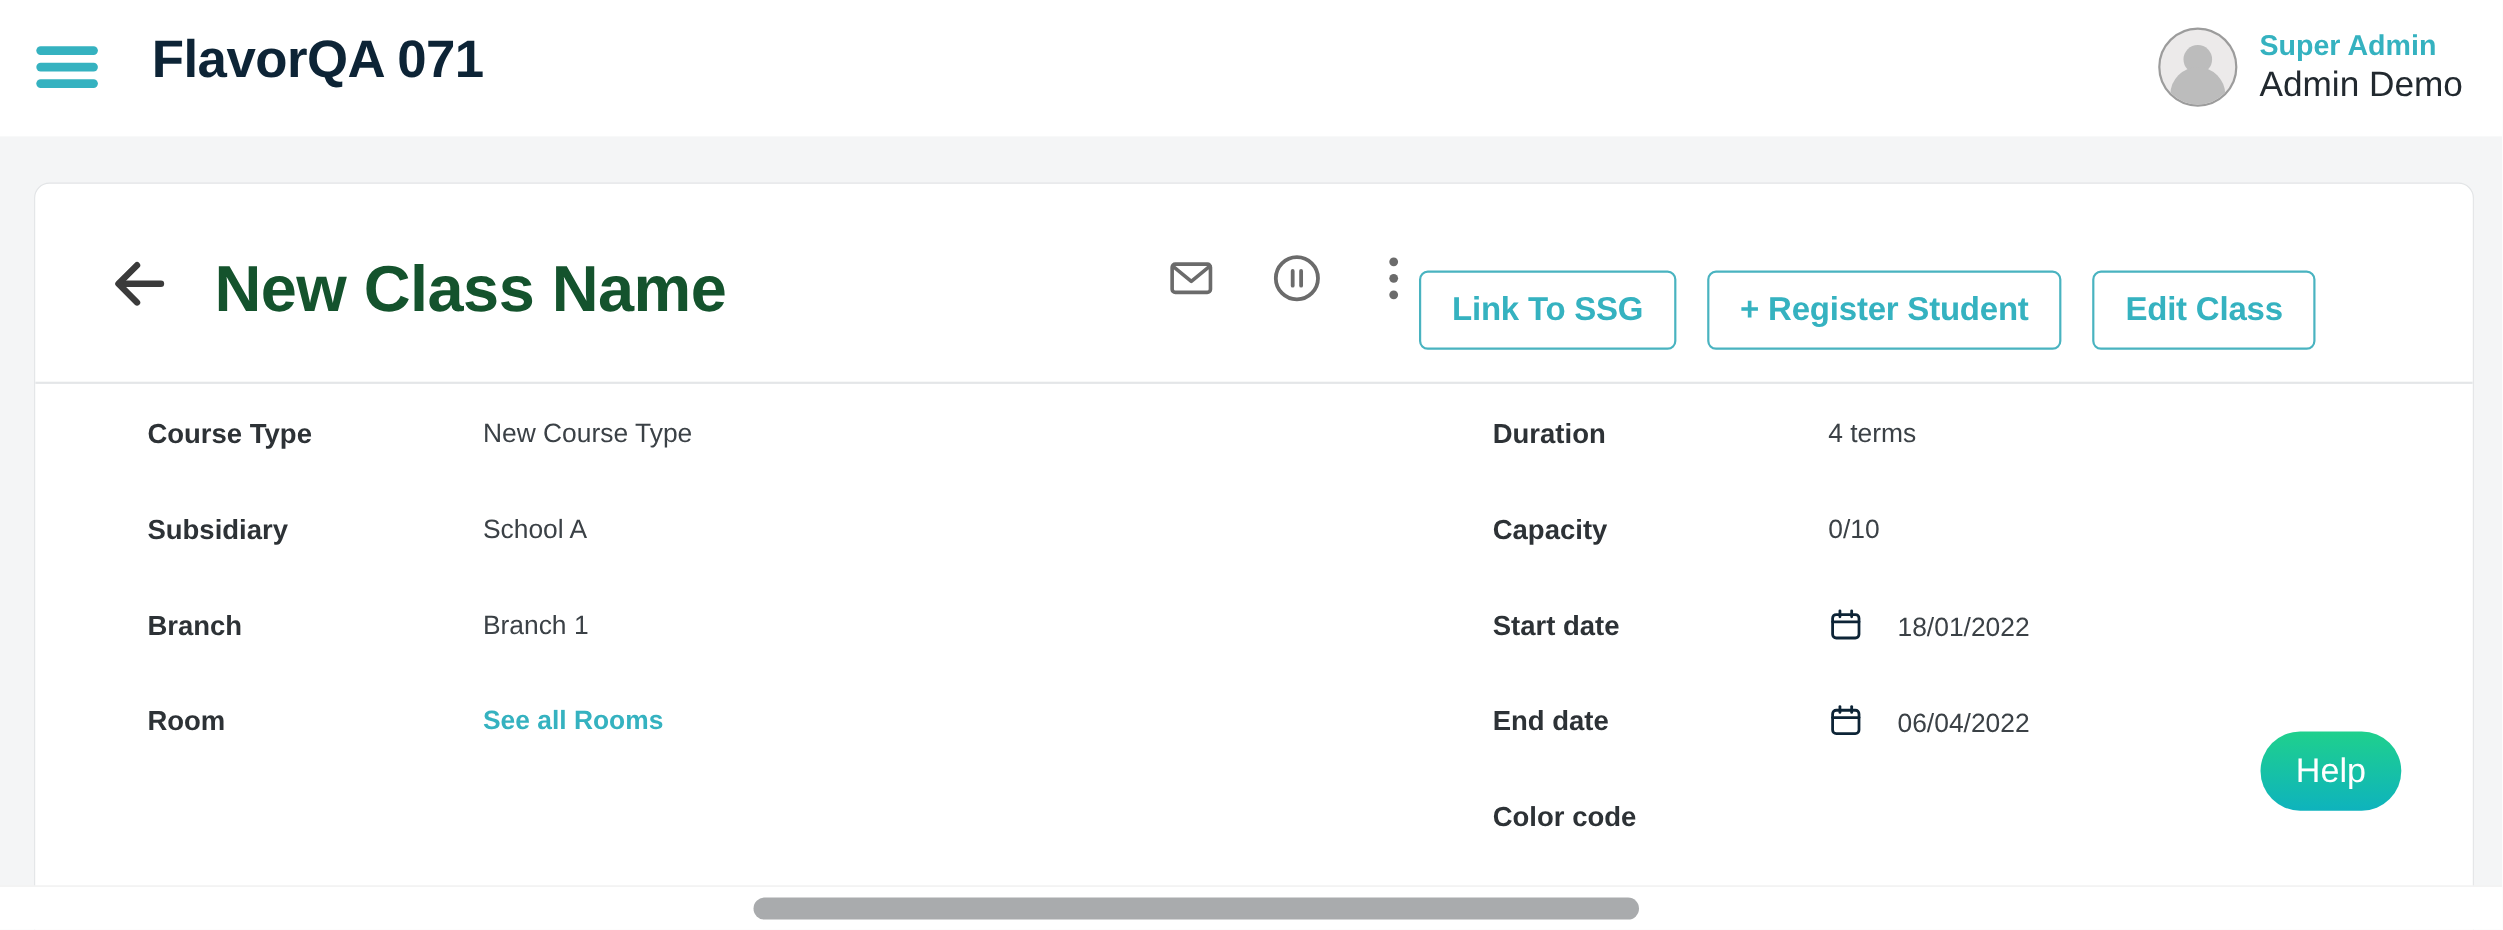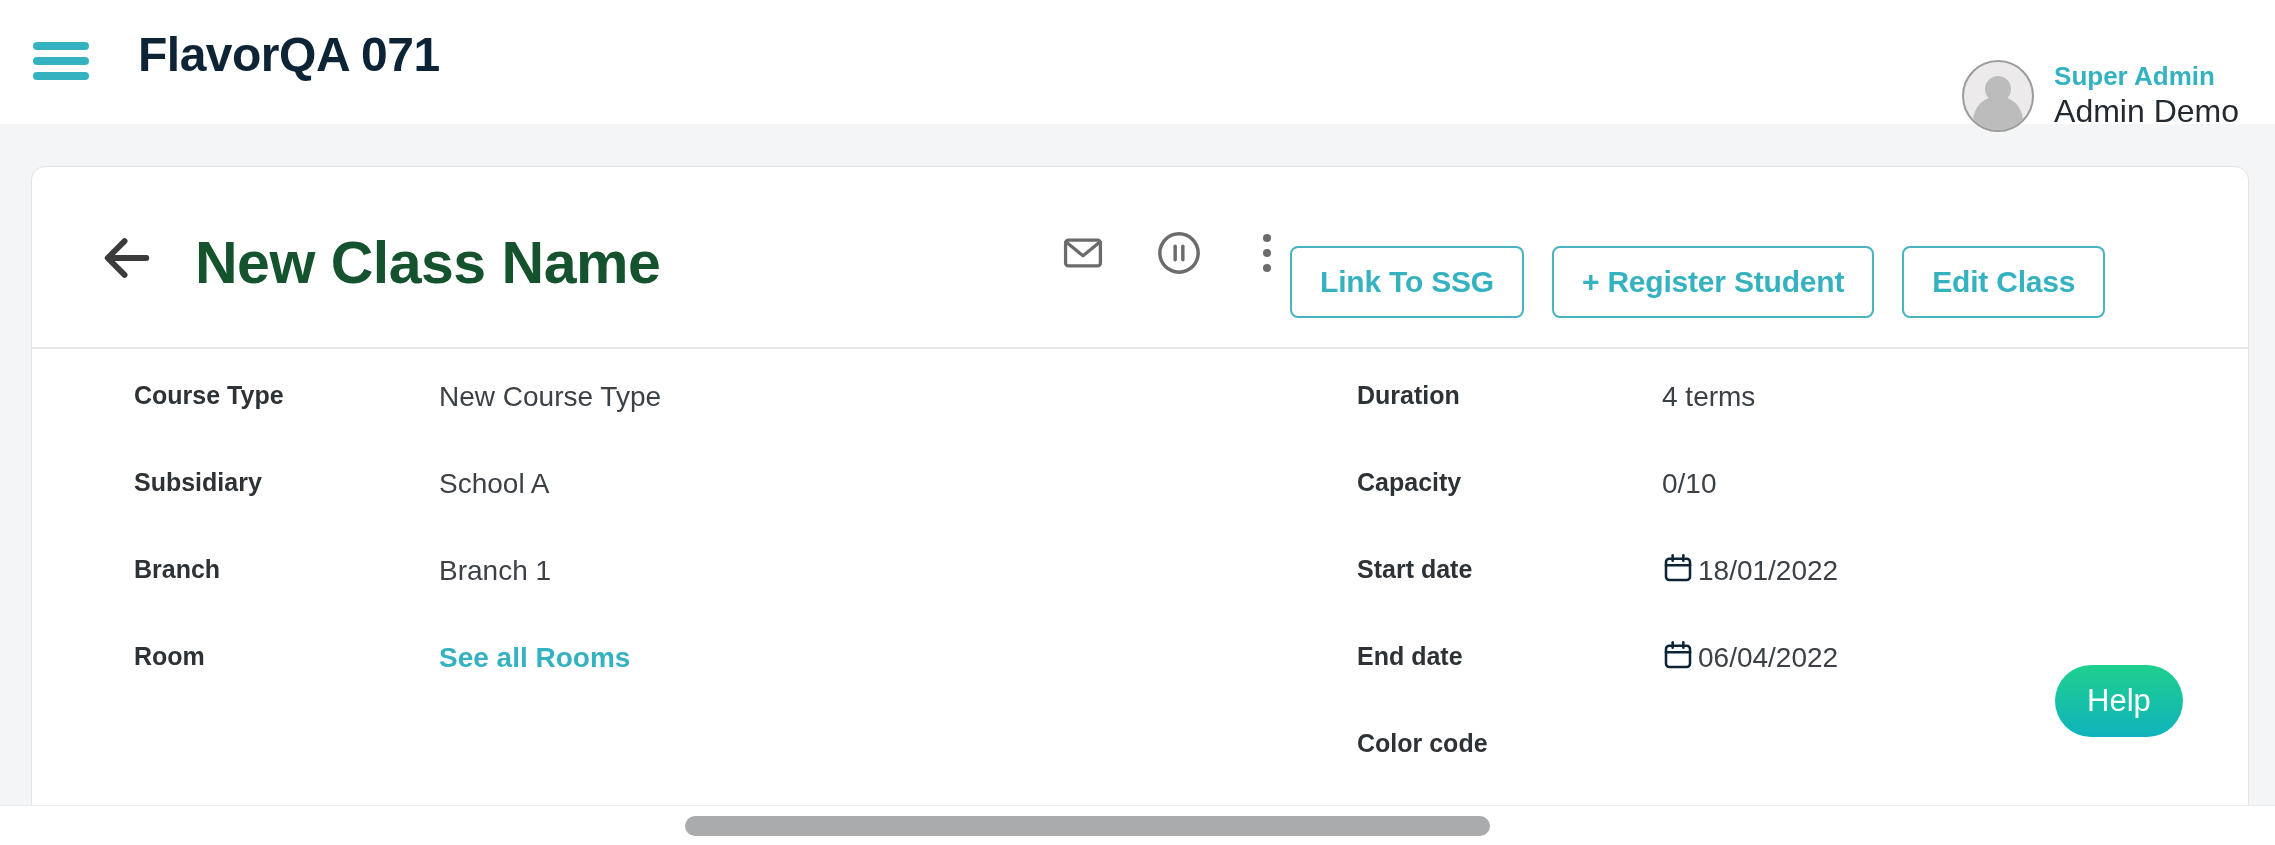--- a/index.html
+++ b/index.html
@@ -63,21 +63,20 @@
   }
 
   .user-area {
     position: absolute;
     right: 36px;
     top: 25px;
     display: flex;
     align-items: center;
     gap: 20px;
     cursor: pointer;
-    margin-top: 35px;
   }
   .avatar {
     width: 72px;
     height: 72px;
     border-radius: 50%;
     background: #eceaea;
     border: 2px solid #9c9c9c;
     position: relative;
     overflow: hidden;
     flex: none;
@@ -231,35 +230,35 @@
   .dlabel {
     width: 305px;
     flex: none;
     font-size: 25px;
     font-weight: 700;
     color: #2d3236;
     white-space: nowrap;
     line-height: 1;
   }
   .dvalue {
-    font-size: 28px;
+    font-size: 24px;
     font-weight: 400;
     color: #3b4146;
     white-space: nowrap;
     line-height: 1;
   }
   .dvalue.link {
     color: #35b2c0;
     font-weight: 700;
     cursor: pointer;
   }
   .dvalue.with-icon {
     display: flex;
     align-items: center;
-    gap: 4px;
+    gap: 31px;
     position: relative;
     top: -6px;
   }
 
   
   .help-fab {
     position: absolute;
     right: 92px;
     bottom: 108px;
     width: 128px;

